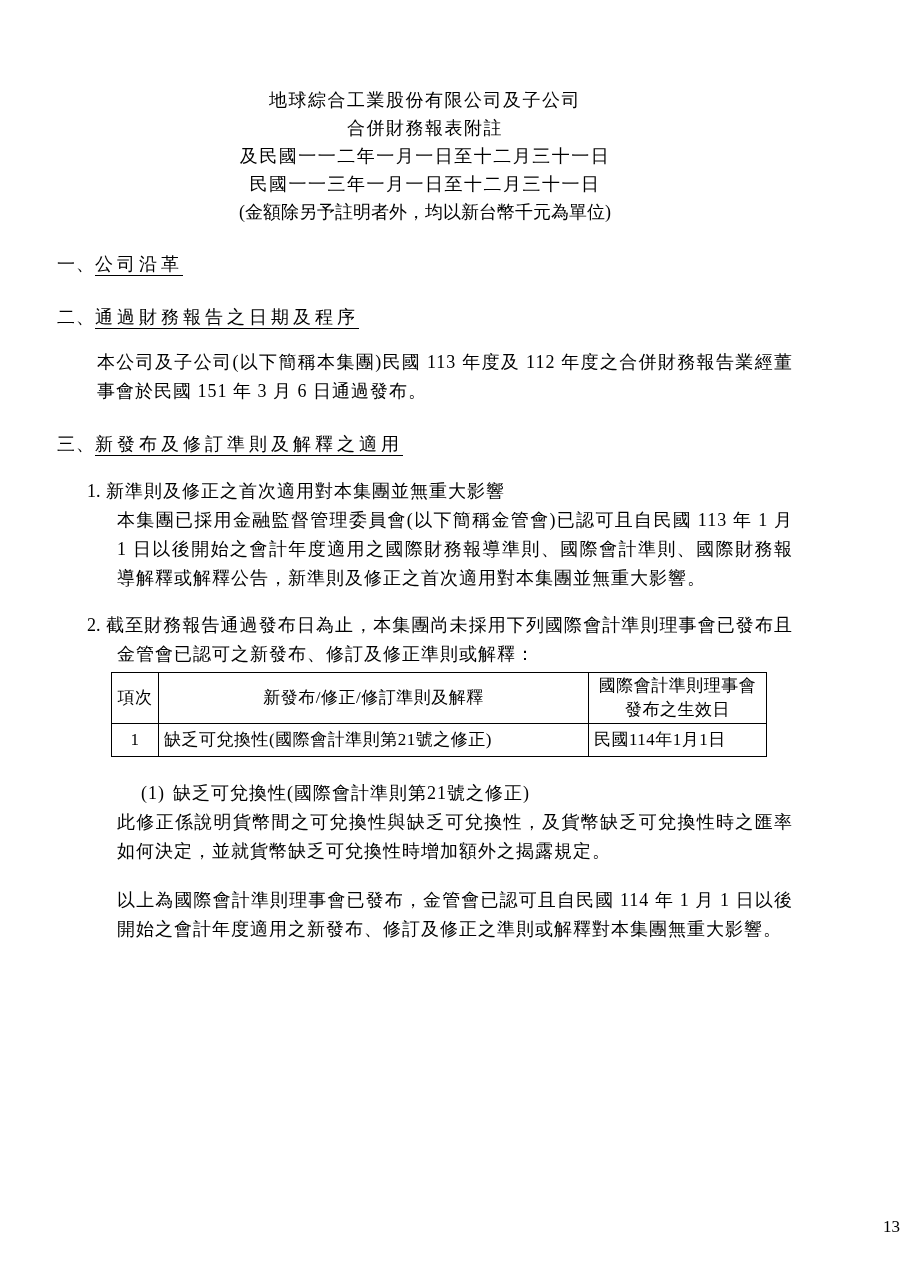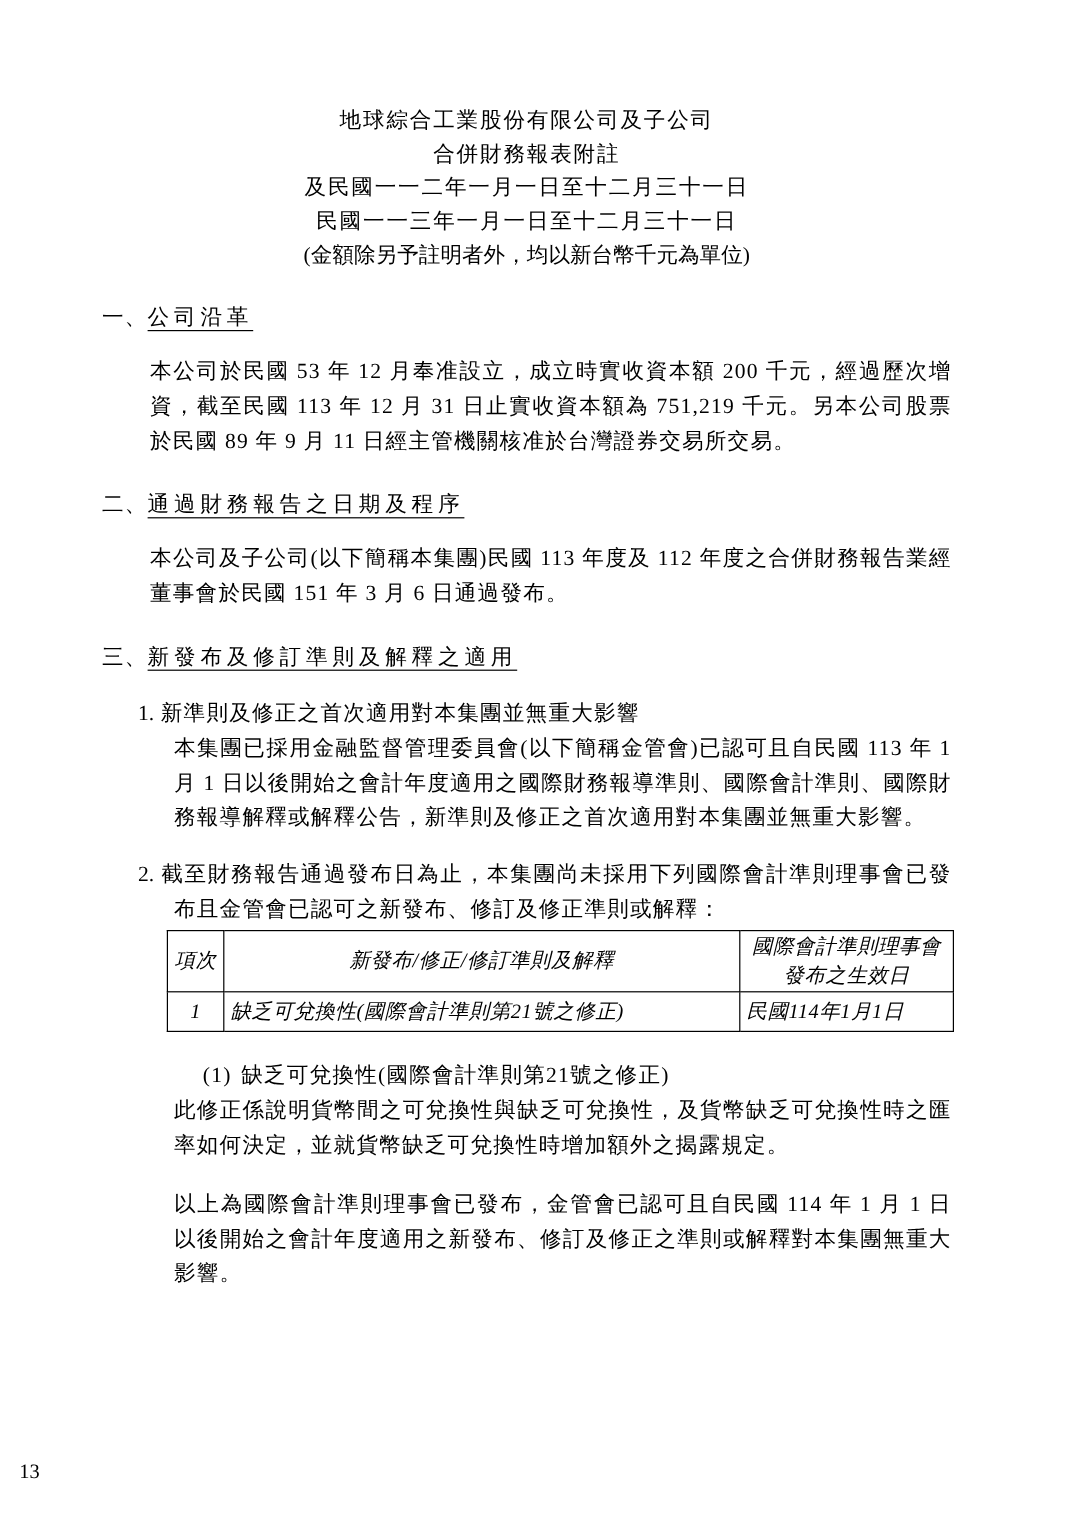--- a/index.html
+++ b/index.html
@@ -5,21 +5,21 @@
   * { margin: 0; padding: 0; box-sizing: border-box; }
   html, body { background: #ffffff; }
   body {
     width: 900px; height: 1273px;
     font-family: "Liberation Serif", "DejaVu Serif", serif;
     color: #000;
     overflow: hidden;
   }
   .page {
     width: 900px; height: 1273px;
-    padding: 86px 107px 0 85px;
+    padding: 86px 107px 0 57px;
     position: relative;
   }
   
   .doc-header { text-align: center; }
   .h-line { font-size: 18px; line-height: 28px; }
   .h-line.ls { letter-spacing: 1.5px; }
   
   .sec-head { margin-top: 24px; font-size: 18px; line-height: 29px; }
   .sec-label { letter-spacing: 1px; }
   .sec-title {
@@ -53,62 +53,60 @@
     margin-top: 22px; margin-left: 84px;
     font-size: 18px; line-height: 29px; letter-spacing: 1px;
   }
   .subitem-num { margin-right: 8px; }
   
   .std-table {
     margin-left: 54px; margin-top: 3px;
     border-collapse: collapse;
     width: 655px;
     table-layout: fixed;
-    font-style: italic;
   }
   .std-table th, .std-table td {
     border: 1.5px solid #000;
     font-size: 17px;
     font-weight: normal;
     letter-spacing: 0.5px;
     vertical-align: middle;
   }
   .std-table th { text-align: center; line-height: 24px; padding: 1px 3px; }
   .std-table td { line-height: 24px; padding: 4px 5px; }
   .col-idx  { width: 47px; }
   .col-std  { width: 430px; }
   .col-date { width: 178px; }
   .cell-center { text-align: center; }
   .cell-left { text-align: left; }
   
   .page-footer {
     position: absolute;
     bottom: 36px; left: 16px; right: 0;
-    text-align: left;
+    text-align: right;
     font-size: 17px;
   }
 </style>
 </head>
 <body>
 
 <div class="page">
 
   <header class="doc-header">
     <div class="h-line ls">地球綜合工業股份有限公司及子公司</div>
     <div class="h-line ls">合併財務報表附註</div>
     <div class="h-line ls">及民國一一二年一月一日至十二月三十一日</div>
     <div class="h-line ls">民國一一三年一月一日至十二月三十一日</div>
     <div class="h-line">(金額除另予註明者外，均以新台幣千元為單位)</div>
   </header>
 
   <section>
     <div class="sec-head">
       <span class="sec-label">一、</span><span class="sec-title">公司沿革</span>
     </div>
-    <p class="para sec-para">本公司於民國 53 年 12 月奉准設立，成立時實收資本額 200 千元，經過歷次增資，截至民國 113 年 12 月 31 日止實收資本額為 751,219 千元。另本公司股票於民國 89 年 9 月 11 日經主管機關核准於台灣證券交易所交易。</p>
   </section>
 
   <section>
     <div class="sec-head">
       <span class="sec-label">二、</span><span class="sec-title">通過財務報告之日期及程序</span>
     </div>
     <p class="para sec-para">本公司及子公司(以下簡稱本集團)民國 113 年度及 112 年度之合併財務報告業經董事會於民國 151 年 3 月 6 日通過發布。</p>
   </section>
 
   <section>

